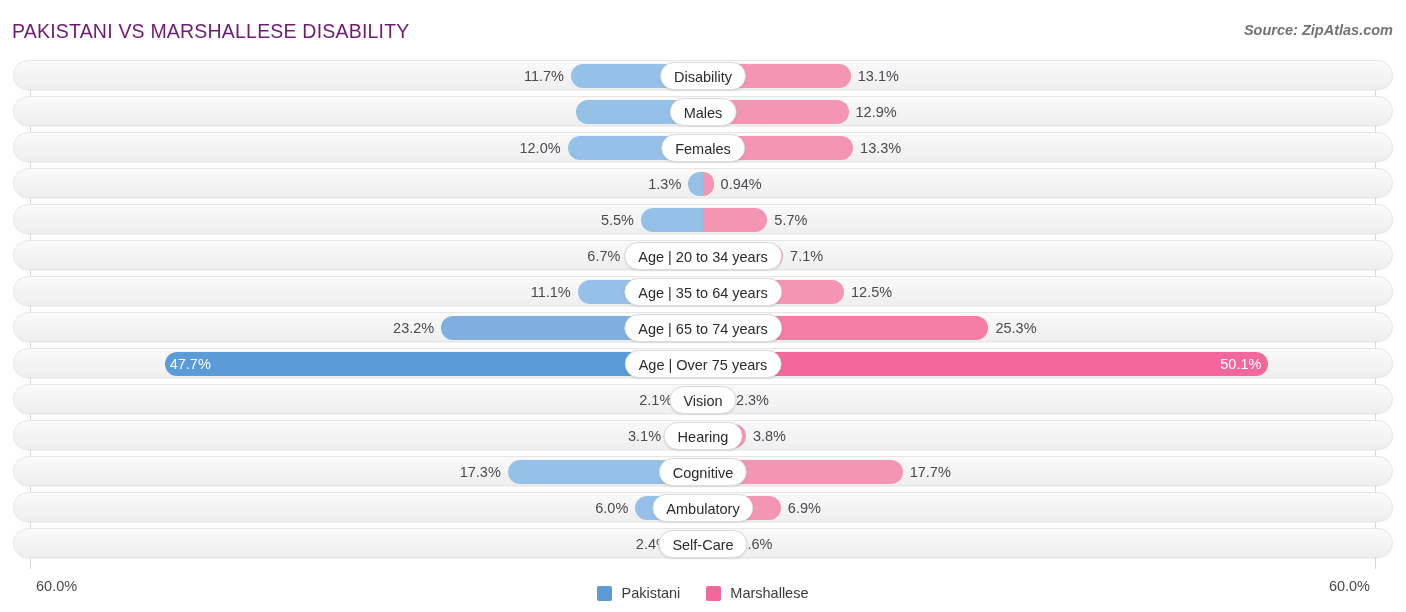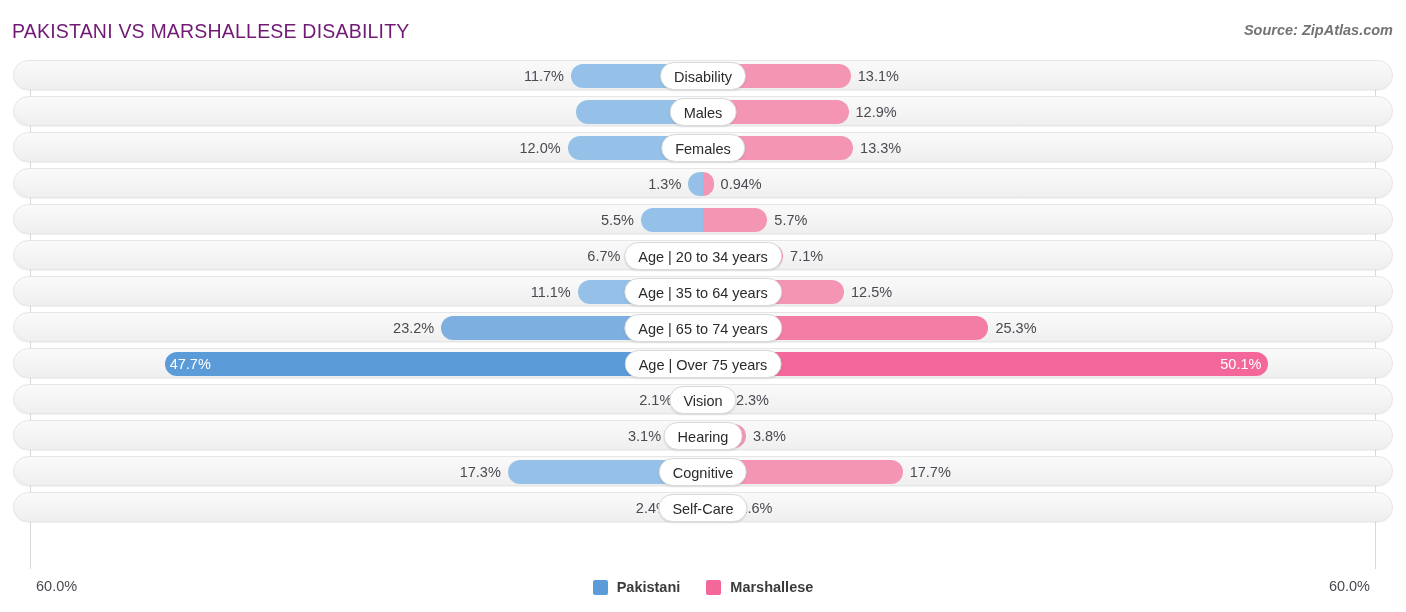--- a/index.html
+++ b/index.html
@@ -81,22 +81,22 @@
   
   .footer { position: absolute; left: 0; top: 572px; width: 1406px; height: 40px; }
   .axis-label {
     position: absolute; top: 6px;
     font-size: 14.5px; color: #4a4a52; white-space: nowrap;
   }
   .axis-label.left  { left: 36px; }
   .axis-label.right { right: 36px; }
 
   .legend {
-    position: absolute; left: 0; top: 7px; width: 1406px;
-    display: flex; justify-content: center; align-items: center; gap: 26px; font-weight: bold;
+    position: absolute; left: 0; top: 13px; width: 1406px;
+    display: flex; justify-content: center; align-items: center; gap: 26px;
   }
   .legend-item { display: flex; align-items: center; gap: 9px; }
   .legend-swatch { width: 15px; height: 15px; border-radius: 2px; display: block; }
   .legend-text { font-size: 14.5px; color: #3b3b3b; white-space: nowrap; }
 </style>
 </head>
 <body>
 
 <div id="app">
 
@@ -183,20 +183,27 @@
           <div class="val outside-left" style="right: calc(50% + 41.9783px);">3.1%</div>
           <div class="val" style="left: calc(50% + 49.8767px);">3.8%</div>
           <div class="pill">Hearing</div>
         </div>
         <div class="row">
           <div class="bar left" style="right: 50%; width: 195.202px; background: rgb(149, 193, 232);"></div>
           <div class="bar right" style="left: 50%; width: 199.715px; background: rgb(244, 149, 180);"></div>
           <div class="val outside-left" style="right: calc(50% + 202.202px);">17.3%</div>
           <div class="val" style="left: calc(50% + 206.715px);">17.7%</div>
           <div class="pill">Cognitive</div>
+        </div>
+        <div class="row">
+          <div class="bar left" style="right: 50%; width: 67.7px; background: rgb(149, 193, 232);"></div>
+          <div class="bar right" style="left: 50%; width: 77.855px; background: rgb(244, 149, 180);"></div>
+          <div class="val outside-left" style="right: calc(50% + 74.7px);">6.0%</div>
+          <div class="val" style="left: calc(50% + 84.855px);">6.9%</div>
+          <div class="pill">Ambulatory</div>
         </div>
         <div class="row">
           <div class="bar left" style="right: 50%; width: 27.08px; background: rgb(149, 193, 232);"></div>
           <div class="bar right" style="left: 50%; width: 29.3367px; background: rgb(244, 149, 180);"></div>
           <div class="val outside-left" style="right: calc(50% + 34.08px);">2.4%</div>
           <div class="val" style="left: calc(50% + 36.3367px);">2.6%</div>
           <div class="pill">Self-Care</div>
         </div>
       </div>
   </div>

